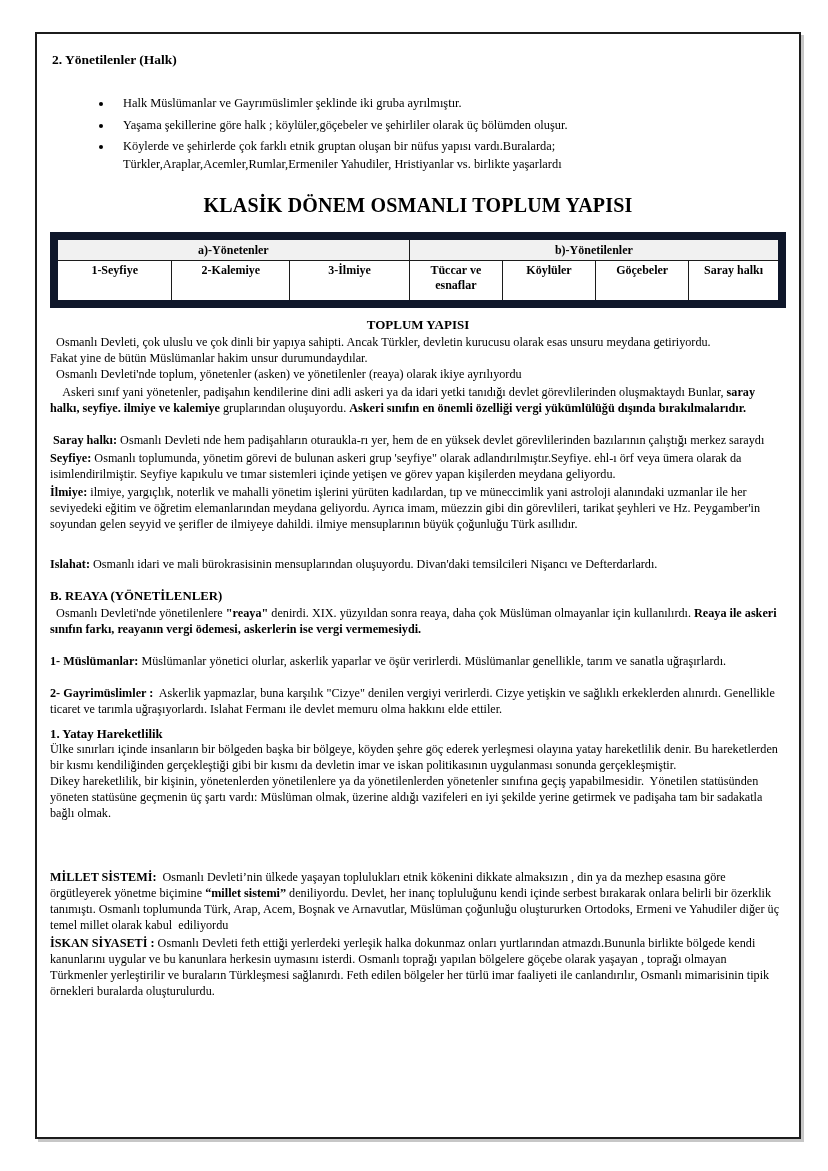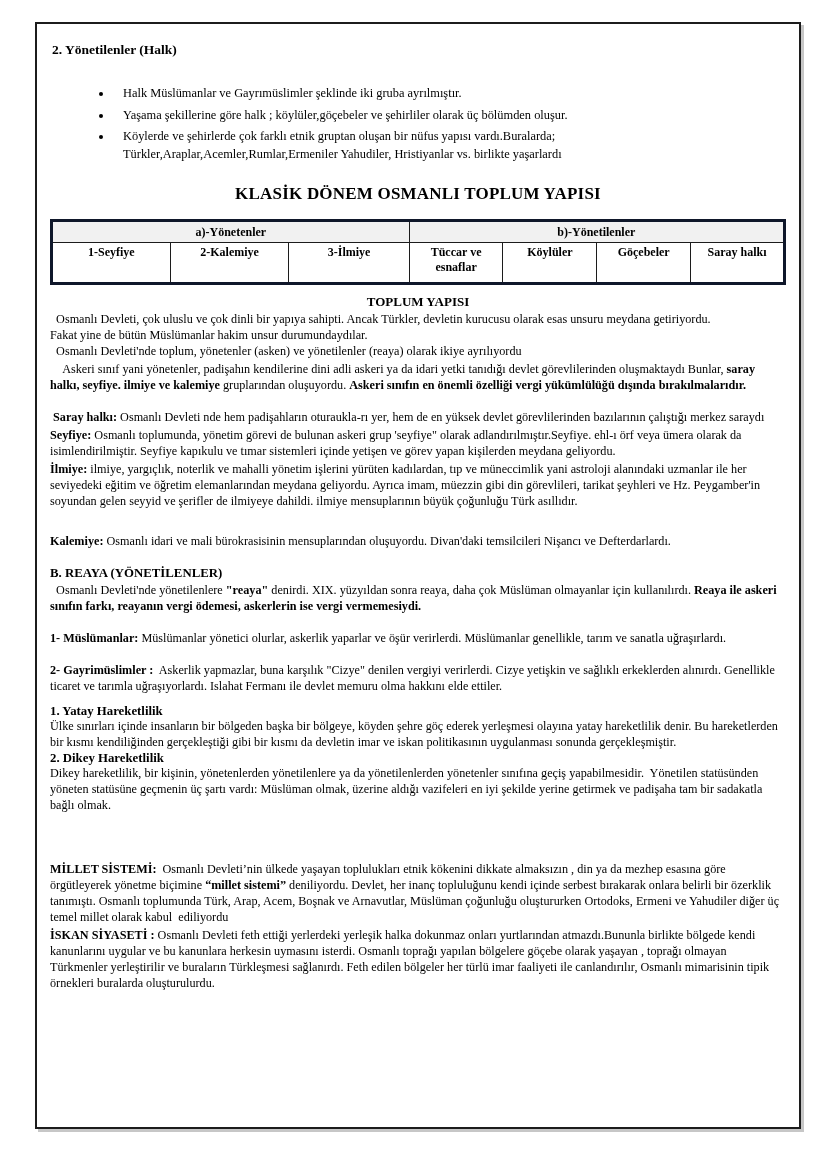--- a/index.html
+++ b/index.html
@@ -2,38 +2,38 @@
 <html lang="tr"><head>
 <meta charset="utf-8">
 <style>
   html,body{margin:0;padding:0;background:#ffffff;}
   body{
     width:828px;height:1171px;position:relative;
     font-family:"Liberation Serif","DejaVu Serif",serif;
     color:#000;
   }
   .page{
-    position:absolute;left:35px;top:22px;width:766px;height:1107px;
+    position:absolute;left:35px;top:32px;width:766px;height:1107px;
     box-sizing:border-box;border:2px solid #1c1c1c;
     box-shadow:3px 3px 0 rgba(130,130,130,.45);
     padding:10px 13px 8px 13px;background:#fff;overflow:hidden;
   }
   .doc-heading{font-size:13.5px;font-weight:bold;margin:8px 0 0 2px;}
   ul.bullets{margin:27px 0 0 63px;padding:0;}
   ul.bullets li{
     font-size:12.4px;line-height:1.42;margin:0 0 4px 0;
     white-space:pre-line;padding-left:10px;
   }
   .main-title{
-    text-align:center;font-size:17px;font-weight:bold;
+    text-align:center;font-size:20px;font-weight:bold;
     margin:21px 0 0 0;letter-spacing:.2px;
   }
   table.struct{
     width:100%;border-collapse:collapse;margin-top:15px;
-    border:3px solid #0f172a;table-layout:fixed;
+    border:8px solid #0f172a;table-layout:fixed;
   }
   table.struct th,table.struct td{
     border:1px solid #1c1c1c;font-size:12px;font-weight:bold;
     text-align:center;padding:1px 3px;
   }
   table.struct thead th{background:#f1f1f1;height:18px;}
   table.struct tbody td{height:36px;vertical-align:top;padding-top:2px;}
   .c-a1{width:16.2%}.c-a2{width:16.2%}.c-a3{width:16.4%}
   .c-b1{width:12.8%}.c-b2{width:12.8%}.c-b3{width:12.8%}.c-b4{width:12.8%}
   .center-head{text-align:center;font-weight:bold;font-size:13px;margin:9px 0 0 0;}
@@ -98,34 +98,33 @@
   Osmanlı Devleti'nde toplum, yönetenler (asken) ve yönetilenler (reaya) olarak ikiye ayrılıyordu</p>
 
   <p class="para"><span>    Askeri sınıf yani yönetenler, padişahın kendilerine dini adli askeri ya da idari yetki tanıdığı devlet görevlilerinden oluşmaktaydı Bunlar, </span><b>saray halkı, seyfiye. ilmiye ve kalemiye</b><span> gruplarından oluşuyordu. </span><b>Askeri sınıfın en önemli özelliği vergi yükümlülüğü dışında bırakılmalarıdır.</b></p>
 
   <p class="para mt16"><b> Saray halkı: </b><span>Osmanlı Devleti nde hem padişahların oturaukla-rı yer, hem de en yüksek devlet görevlilerinden bazılarının çalıştığı merkez saraydı</span></p>
 
   <p class="para mt18"><b>Seyfiye: </b><span>Osmanlı toplumunda, yönetim görevi de bulunan askeri grup 'seyfiye" olarak adlandırılmıştır.Seyfiye. ehl-ı örf veya ümera olarak da isimlendirilmiştir. Seyfiye kapıkulu ve tımar sistemleri içinde yetişen ve görev yapan kişilerden meydana geliyordu.</span></p>
 
   <p class="para mt18"><b>İlmiye: </b><span>ilmiye, yargıçlık, noterlik ve mahalli yönetim işlerini yürüten kadılardan, tıp ve müneccimlik yani astroloji alanındaki uzmanlar ile her seviyedeki eğitim ve öğretim elemanlarından meydana geliyordu. Ayrıca imam, müezzin gibi din görevlileri, tarikat şeyhleri ve Hz. Peygamber'in soyundan gelen seyyid ve şerifler de ilmiyeye dahildi. ilmiye mensuplarının büyük çoğunluğu Türk asıllıdır.</span></p>
 
-  <p class="para mt24"><b>Kalemiye: </b><span>Osmanlı idari ve mali bürokrasisinin mensuplarından oluşuyordu. Divan'daki temsilcileri Nişancı ve Defterdarlardı.</span></p>
+  <p class="para mt24"><b>Islahat: </b><span>Osmanlı idari ve mali bürokrasisinin mensuplarından oluşuyordu. Divan'daki temsilcileri Nişancı ve Defterdarlardı.</span></p>
 
   <div class="sec-head mt16">B. REAYA (YÖNETİLENLER)</div>
   <p class="para"><span>  Osmanlı Devleti'nde yönetilenlere </span><b>"reaya"</b><span> denirdi. XIX. yüzyıldan sonra reaya, daha çok Müslüman olmayanlar için kullanılırdı. </span><b>Reaya ile askeri sınıfın farkı, reayanın vergi ödemesi, askerlerin ise vergi vermemesiydi.</b></p>
 
 
   <p class="para mt16"><b>1- Müslümanlar: </b><span>Müslümanlar yönetici olurlar, askerlik yaparlar ve öşür verirlerdi. Müslümanlar genellikle, tarım ve sanatla uğraşırlardı.</span></p>
 
   <p class="para mt16"><b>2- Gayrimüslimler : </b><span> Askerlik yapmazlar, buna karşılık "Cizye" denilen vergiyi verirlerdi. Cizye yetişkin ve sağlıklı erkeklerden alınırdı. Genellikle ticaret ve tarımla uğraşıyorlardı. Islahat Fermanı ile devlet memuru olma hakkını elde ettiler.</span></p>
 
 
   <div class="sec-head tight">1. Yatay Hareketlilik</div>
   <p class="para" style="margin-top:0">Ülke sınırları içinde insanların bir bölgeden başka bir bölgeye, köyden şehre göç ederek yerleşmesi olayına yatay hareketlilik denir. Bu hareketlerden bir kısmı kendiliğinden gerçekleştiği gibi bir kısmı da devletin imar ve iskan politikasının uygulanması sonunda gerçekleşmiştir.</p>
 
-  <div class="sec-head" style="margin-top:0">2. Dikey Hareketlilik</div>
   <p class="para" style="margin-top:0">Dikey hareketlilik, bir kişinin, yönetenlerden yönetilenlere ya da yönetilenlerden yönetenler sınıfına geçiş yapabilmesidir.  Yönetilen statüsünden yöneten statüsüne geçmenin üç şartı vardı: Müslüman olmak, üzerine aldığı vazifeleri en iyi şekilde yerine getirmek ve padişaha tam bir sadakatla bağlı olmak.</p>
 
   <p class="para mt48"><b>MİLLET SİSTEMİ:</b><span>  Osmanlı Devleti’nin ülkede yaşayan toplulukları etnik kökenini dikkate almaksızın , din ya da mezhep esasına göre örgütleyerek yönetme biçimine </span><b>“millet sistemi”</b><span> deniliyordu. Devlet, her inanç topluluğunu kendi içinde serbest bırakarak onlara belirli bir özerklik tanımıştı. Osmanlı toplumunda Türk, Arap, Acem, Boşnak ve Arnavutlar, Müslüman çoğunluğu oluştururken Ortodoks, Ermeni ve Yahudiler diğer üç temel millet olarak kabul  ediliyordu</span></p>
 
   <p class="para mt22"><b>İSKAN SİYASETİ :</b><span> Osmanlı Devleti feth ettiği yerlerdeki yerleşik halka dokunmaz onları yurtlarından atmazdı.Bununla birlikte bölgede kendi kanunlarını uygular ve bu kanunlara herkesin uymasını isterdi. Osmanlı toprağı yapılan bölgelere göçebe olarak yaşayan , toprağı olmayan Türkmenler yerleştirilir ve buraların Türkleşmesi sağlanırdı. Feth edilen bölgeler her türlü imar faaliyeti ile canlandırılır, Osmanlı mimarisinin tipik örnekleri buralarda oluşturulurdu.</span></p>
 
 </div>
 
 </body></html>

